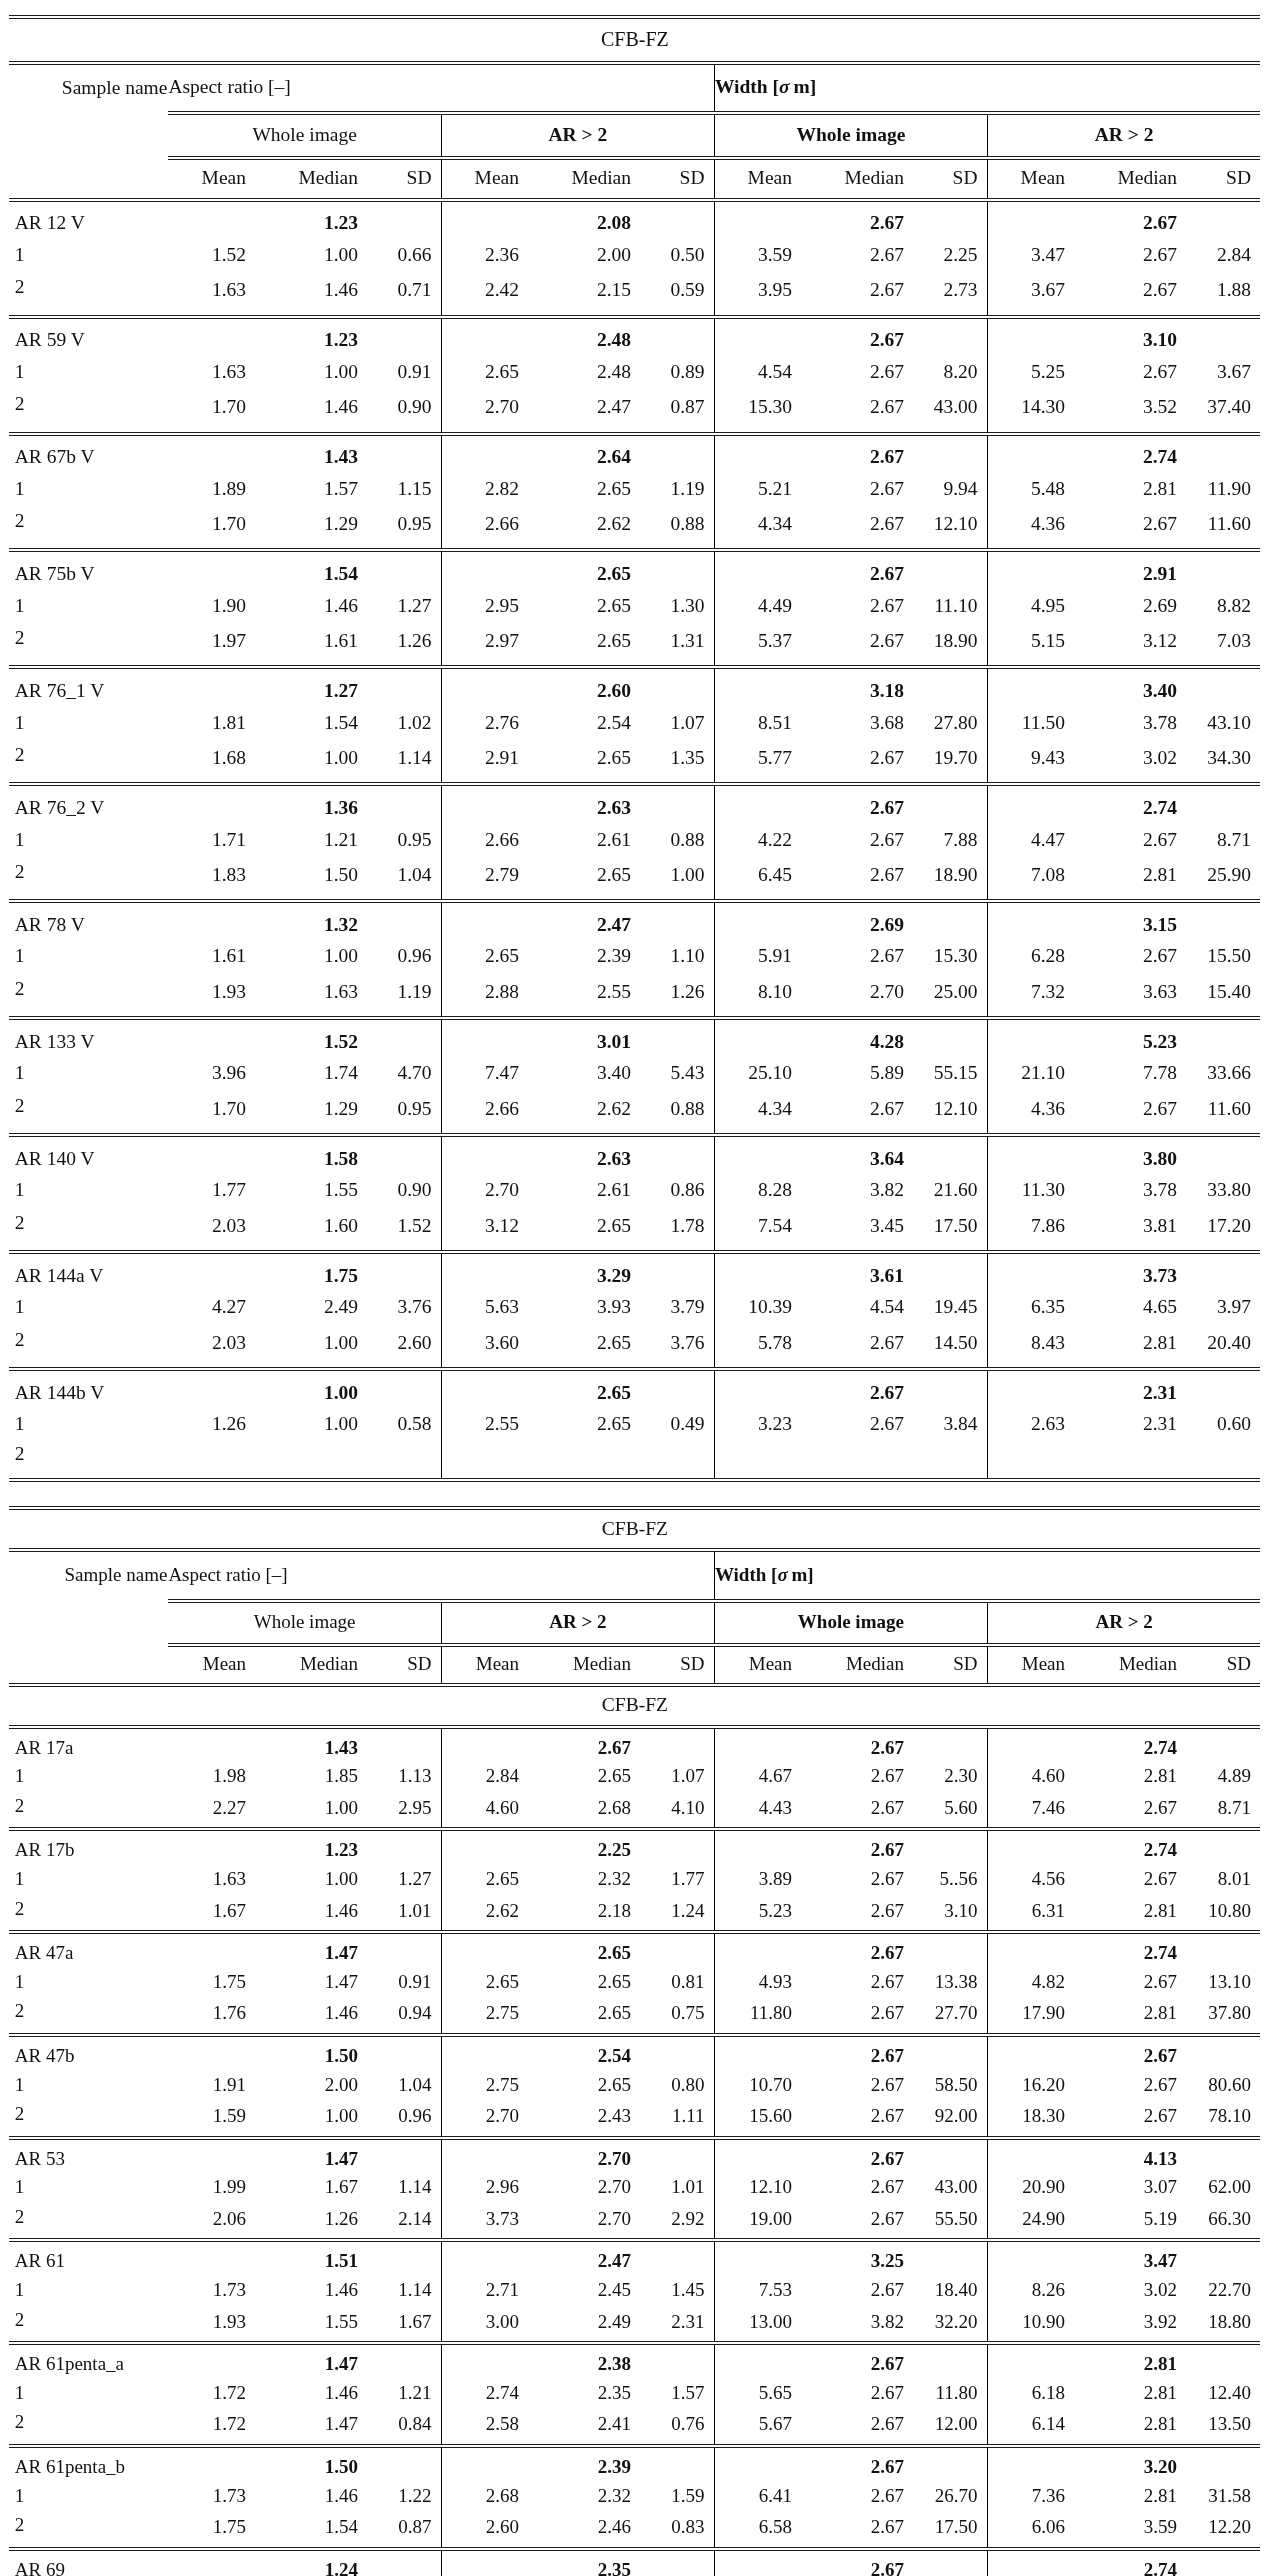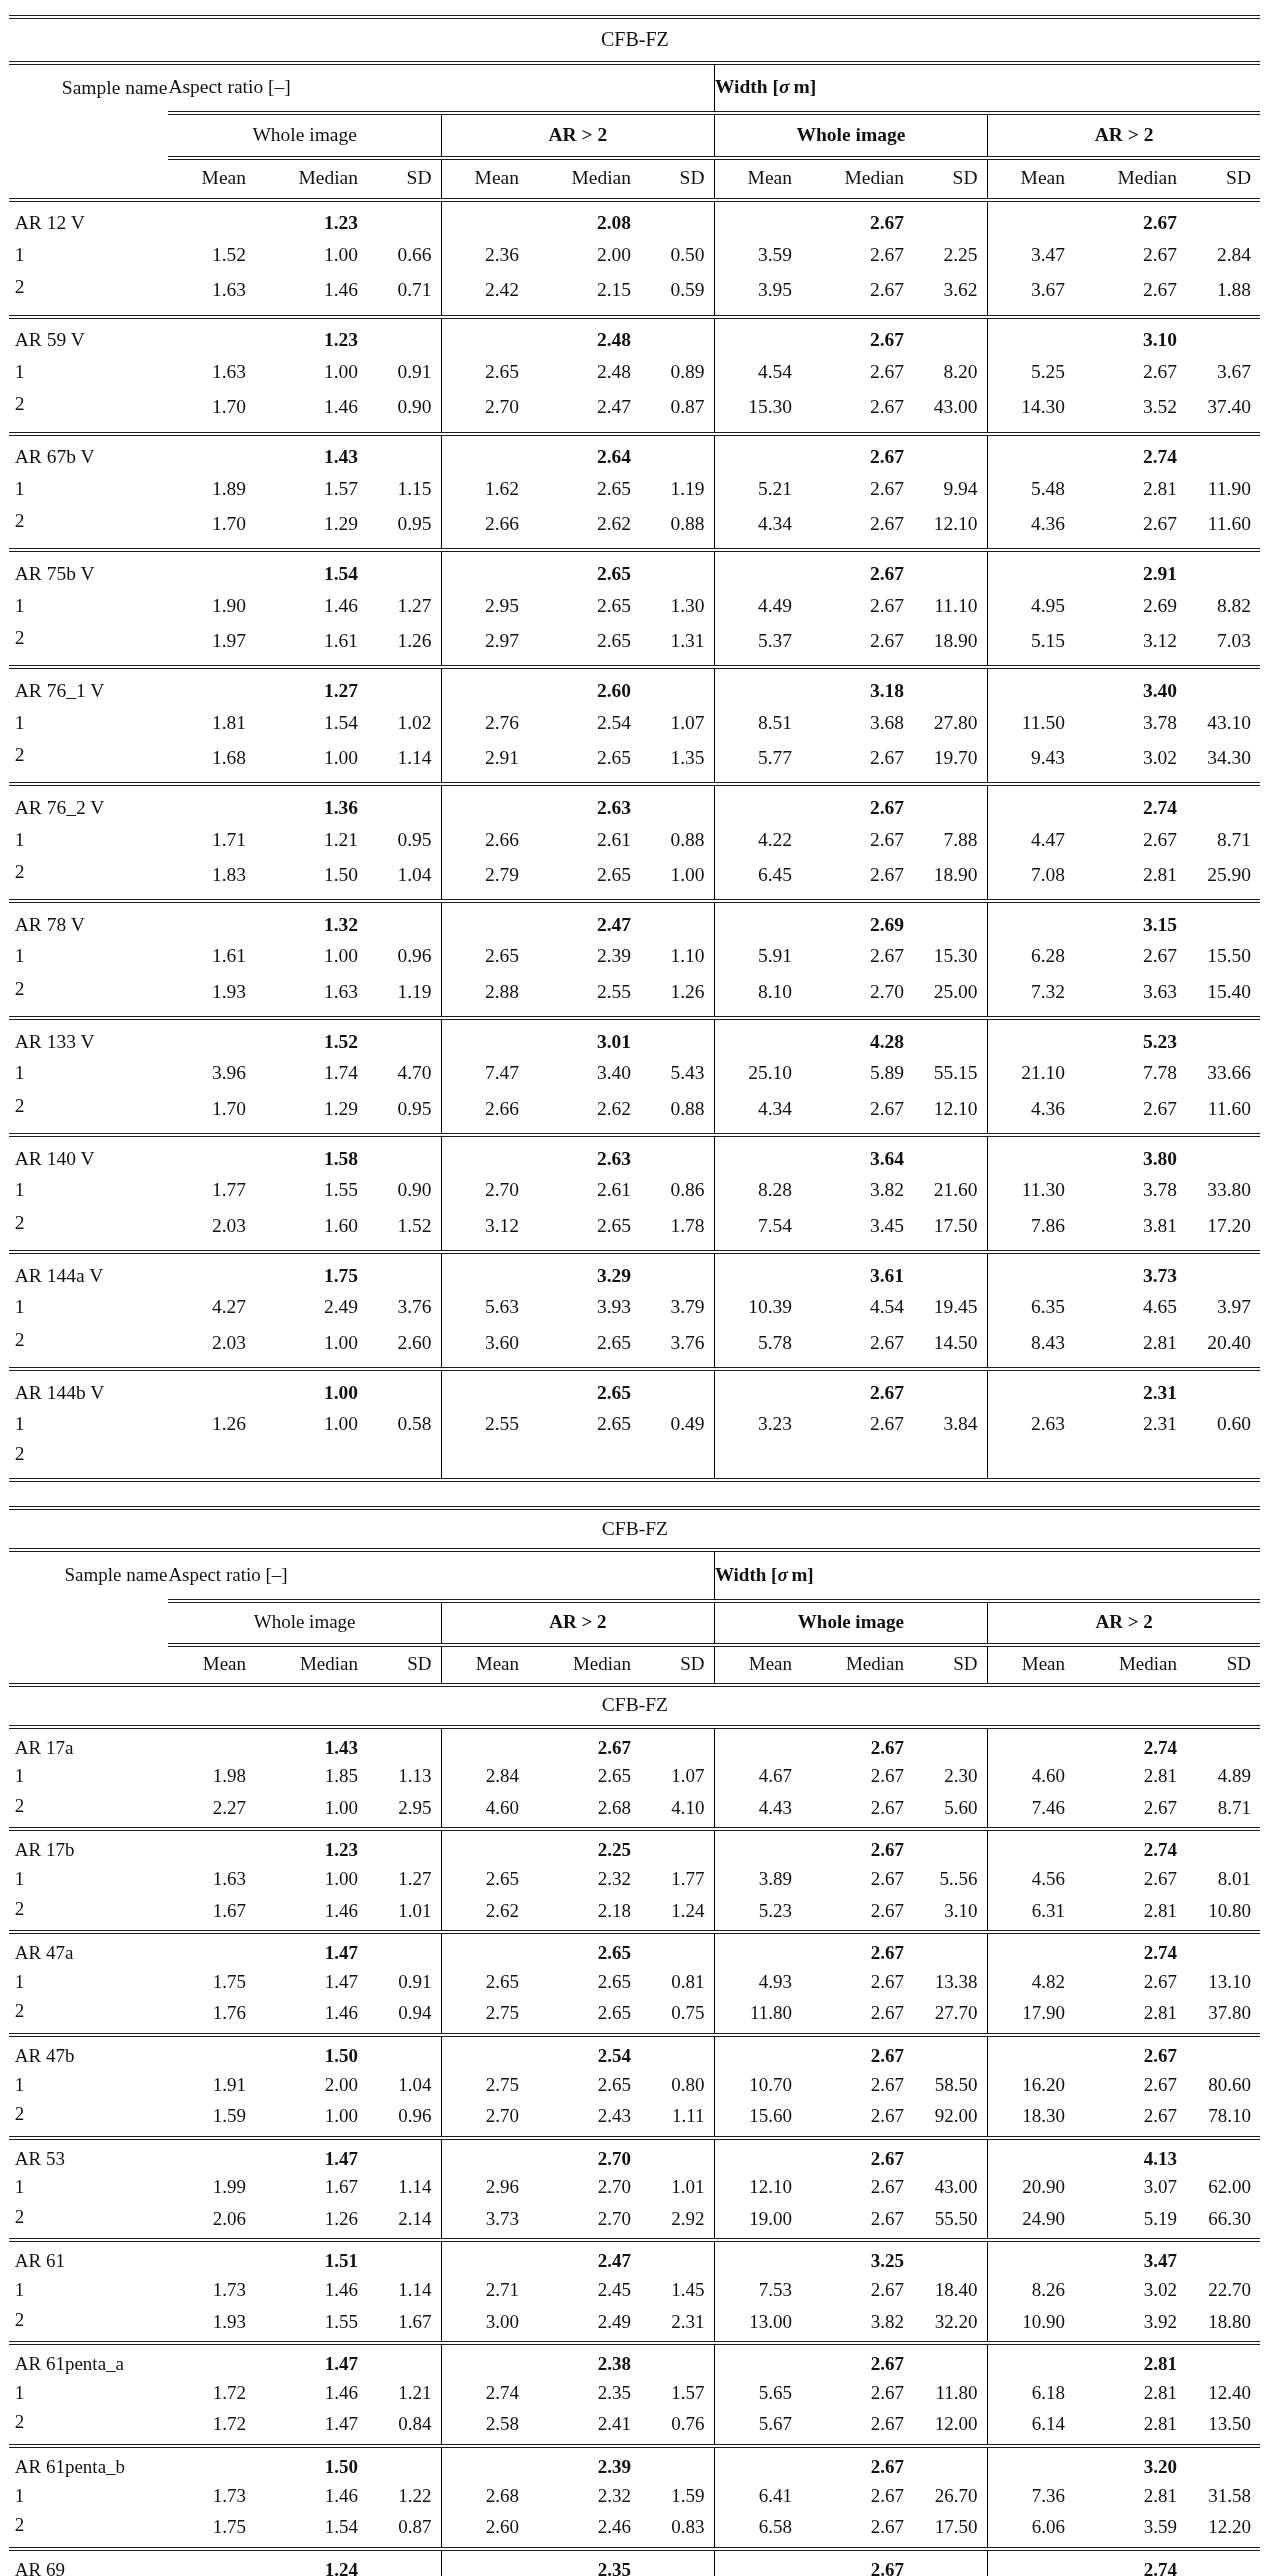--- a/index.html
+++ b/index.html
@@ -202,21 +202,21 @@
           <tr class="last-row">
             <td class="rowlabel">2</td>
             <td class="num">1.63</td>
             <td class="num">1.46</td>
             <td class="num vr">0.71</td>
             <td class="num">2.42</td>
             <td class="num">2.15</td>
             <td class="num vr">0.59</td>
             <td class="num">3.95</td>
             <td class="num">2.67</td>
-            <td class="num vr">3.62</td>
+            <td class="num vr">2.73</td>
             <td class="num">3.67</td>
             <td class="num">2.67</td>
             <td class="num">1.88</td>
           </tr>
           <tr class="rule">
             <td colspan="13">
               <div class="drule"></div>
             </td>
           </tr>
           <tr class="name-row">
@@ -282,21 +282,21 @@
             <td class="num vr"></td>
             <td class="num"></td>
             <td class="num medbold">2.74</td>
             <td class="num"></td>
           </tr>
           <tr>
             <td class="rowlabel">1</td>
             <td class="num">1.89</td>
             <td class="num">1.57</td>
             <td class="num vr">1.15</td>
-            <td class="num">1.62</td>
+            <td class="num">2.82</td>
             <td class="num">2.65</td>
             <td class="num vr">1.19</td>
             <td class="num">5.21</td>
             <td class="num">2.67</td>
             <td class="num vr">9.94</td>
             <td class="num">5.48</td>
             <td class="num">2.81</td>
             <td class="num">11.90</td>
           </tr>
           <tr class="last-row">

